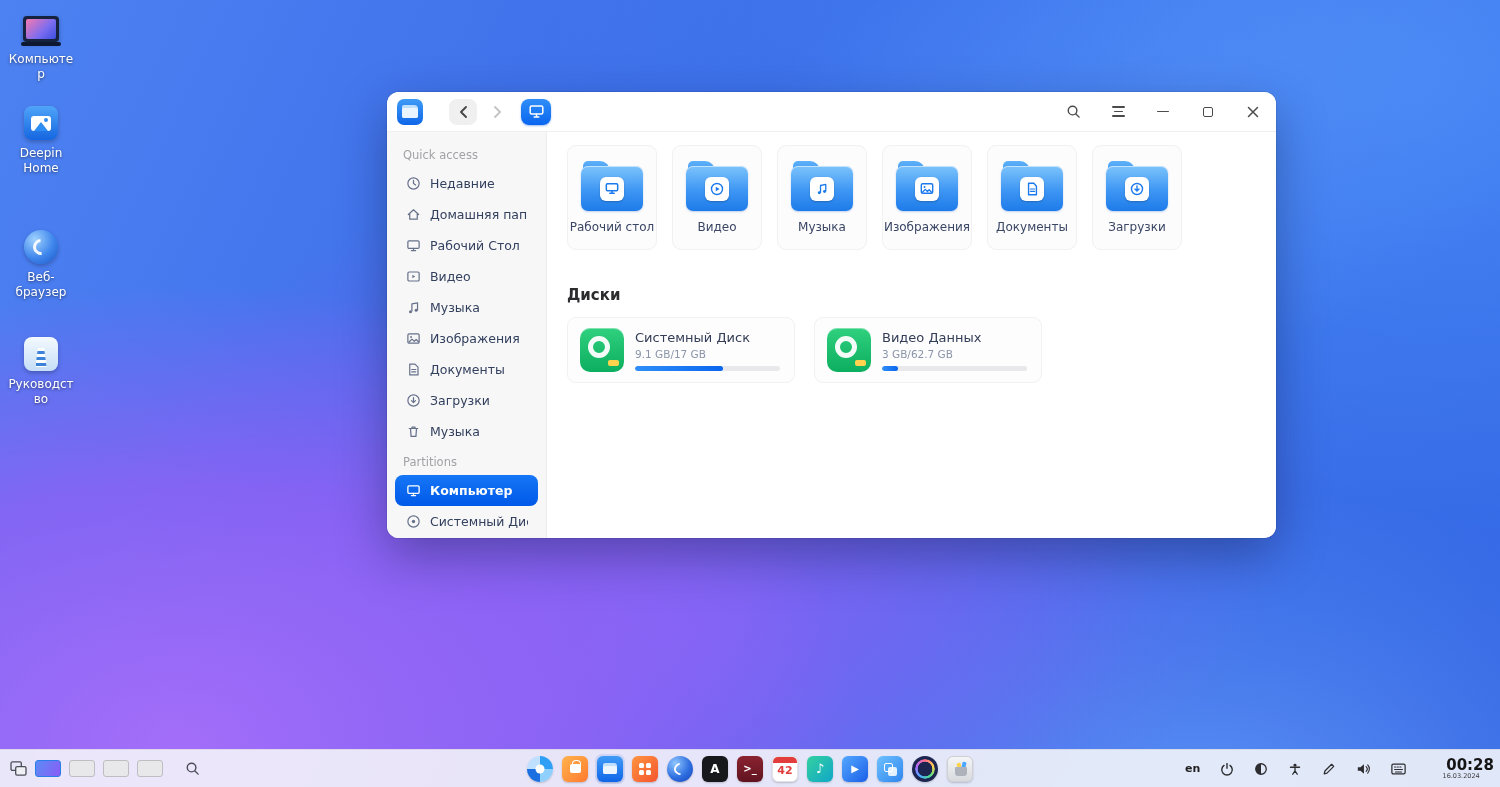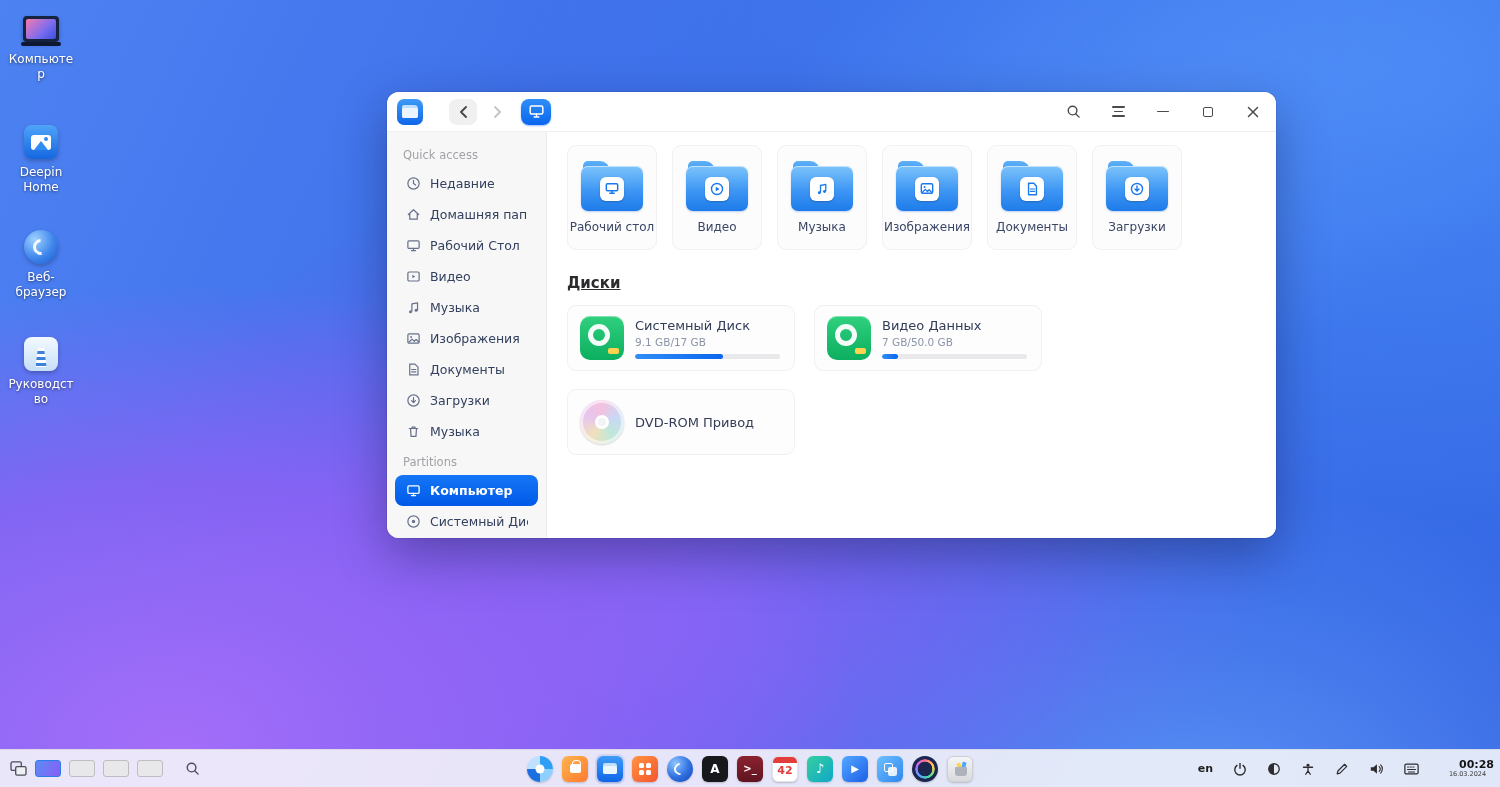--- a/index.html
+++ b/index.html
@@ -67,21 +67,21 @@
   .side-item { height:31px; display:flex; align-items:center; gap:9px; padding:0 10px; margin:0 8px; border-radius:8px; color:#33405e; }
   .side-item .sicon { width:16px; height:16px; display:flex; align-items:center; justify-content:center; color:#67718a; flex:0 0 auto; }
   .side-item .slabel { font-size:12.5px; white-space:nowrap; overflow:hidden; }
   .side-item.selected { background:linear-gradient(180deg,#1576f6,#0059e8); color:#fff; font-weight:bold; }
   .side-item.selected .sicon { color:#fff; }
 
   
   .main { position:relative; flex:1; background:#fff; padding:0 20px; }
   .sec-title { font-size:15px; color:#2c2c2e; font-weight:600; }
   .sec-title.first { margin-top:16px; }
-  .sec-title.second { margin-top:24px;text-decoration:underline; }
+  .sec-title.second { margin-top:36px; }
 
   .dir-grid { display:flex; gap:15px; margin-top:13px; }
   .dir-card { width:90px; height:105px; border-radius:9px; background:#fcfcfd; border:1px solid #f1f1f3; display:flex; flex-direction:column; align-items:center; justify-content:center; gap:9px; }
   .folder { position:relative; width:62px; height:50px; }
   .f-tab { position:absolute; left:2px; top:0; width:27px; height:13px; border-radius:5px 10px 0 0; background:linear-gradient(180deg,#5eb0f8,#3f97f0); }
   .f-body { position:absolute; left:0; right:0; top:5px; bottom:0; border-radius:7px; background:linear-gradient(180deg,#7cc3fb 0%,#3e96f4 55%,#1d7be9 100%); box-shadow:inset 0 1px 0 rgba(255,255,255,.55), 0 1px 2px rgba(20,80,180,.25); }
   .emblem { position:absolute; left:50%; top:55%; transform:translate(-50%,-50%); width:24px; height:24px; background:#fff; border-radius:6px; display:flex; align-items:center; justify-content:center; box-shadow:0 1px 2px rgba(0,0,0,.22); color:#1a79ec; }
   .dir-label { font-size:12px; color:#3a4664; }
 
   .disk-row { display:flex; gap:19px; margin-top:13px; }
@@ -142,40 +142,40 @@
   .di-cc::before { content:""; position:absolute; inset:3px; border-radius:50%; border:2.6px solid transparent; background:conic-gradient(#ff6b8a,#ffd34d,#4de08a,#4da8ff,#b06bff,#ff6b8a) border-box; -webkit-mask:radial-gradient(circle, transparent 0 7px, #000 7.6px); mask:radial-gradient(circle, transparent 0 7px, #000 7.6px); }
   .di-trash { background:linear-gradient(180deg,#f4f5f7,#d9dadd); position:relative; border:1px solid #cfd0d4; }
   .di-trash .t1 { position:absolute; left:7px; bottom:5px; width:12px; height:9px; background:#aeb2ba; border-radius:1px 1px 3px 3px; }
   .di-trash .t2 { position:absolute; left:9px; top:6px; width:4px; height:5px; background:#ffd34d; border-radius:1px; transform:rotate(-15deg); }
   .di-trash .t3 { position:absolute; left:14px; top:5px; width:4px; height:6px; background:#4da8ff; border-radius:1px; transform:rotate(12deg); }
 
   .dock-right { position:absolute; right:6px; top:0; height:100%; display:flex; align-items:center; gap:20px; color:#2d2d30; }
   .tray-lang { font-size:11px; font-weight:bold; color:#222; }
   .tray-ico { display:flex; align-items:center; justify-content:center; color:#2d2d30; }
   .tray-clock { display:flex; flex-direction:column; align-items:center; line-height:1.1; margin-left:2px; }
-  .clock-time { font-size:11px; font-weight:bold; color:#141414;margin-left:18px; }
+  .clock-time { font-size:15px; font-weight:bold; color:#141414;margin-left:18px; }
   .clock-date { font-size:6.5px; color:#3a3a3a; }
 </style>
 </head>
 <body>
 
 <div class="desktop">
   <div class="sweep1"></div>
   <div class="sweep2"></div>
 
   <div class="desk-item" style="top:12px;">
     <div class="dicon">
       <div class="laptop-outer">
           <div class="laptop-screen"></div>
           <div class="laptop-base"></div>
         </div>
     </div>
     <div class="desk-label">Компьютер</div>
   </div>
-  <div class="desk-item" style="top:125px;">
+  <div class="desk-item" style="top:106px;">
     <div class="dicon">
       <div class="dh-icon">
           <div class="dh-inner">
             <div class="dh-mountain"></div>
             <div class="dh-sun"></div>
           </div>
         </div>
     </div>
     <div class="desk-label">Deepin Home</div>
   </div>
@@ -460,33 +460,25 @@
                 </div>
             </div>
           </div>
           <div class="disk-card">
             <div class="hdd-icon">
                 <div class="hdd-ring"></div>
                 <div class="hdd-tag"></div>
               </div>
             <div class="disk-info">
               <div class="disk-name">Видео Данных</div>
-              <div class="disk-usage">7 GB/50.0 GB</div>
+              <div class="disk-usage">3 GB/62.7 GB</div>
               <div class="disk-bar">
                   <div class="disk-fill" style="width: 11%;"></div>
                 </div>
             </div>
-          </div>
-        </div>
-        <div class="disk-row dvd">
-          <div class="disk-card">
-            <div class="dvd-icon">
-                <div class="dvd-hole"></div>
-              </div>
-            <div class="dvd-name">DVD-ROM Привод</div>
           </div>
         </div>
 
       </div>
     </div>
   </div>
 
   <div class="dock">
     <div class="dock-left">
       <div class="winlist-icon">

